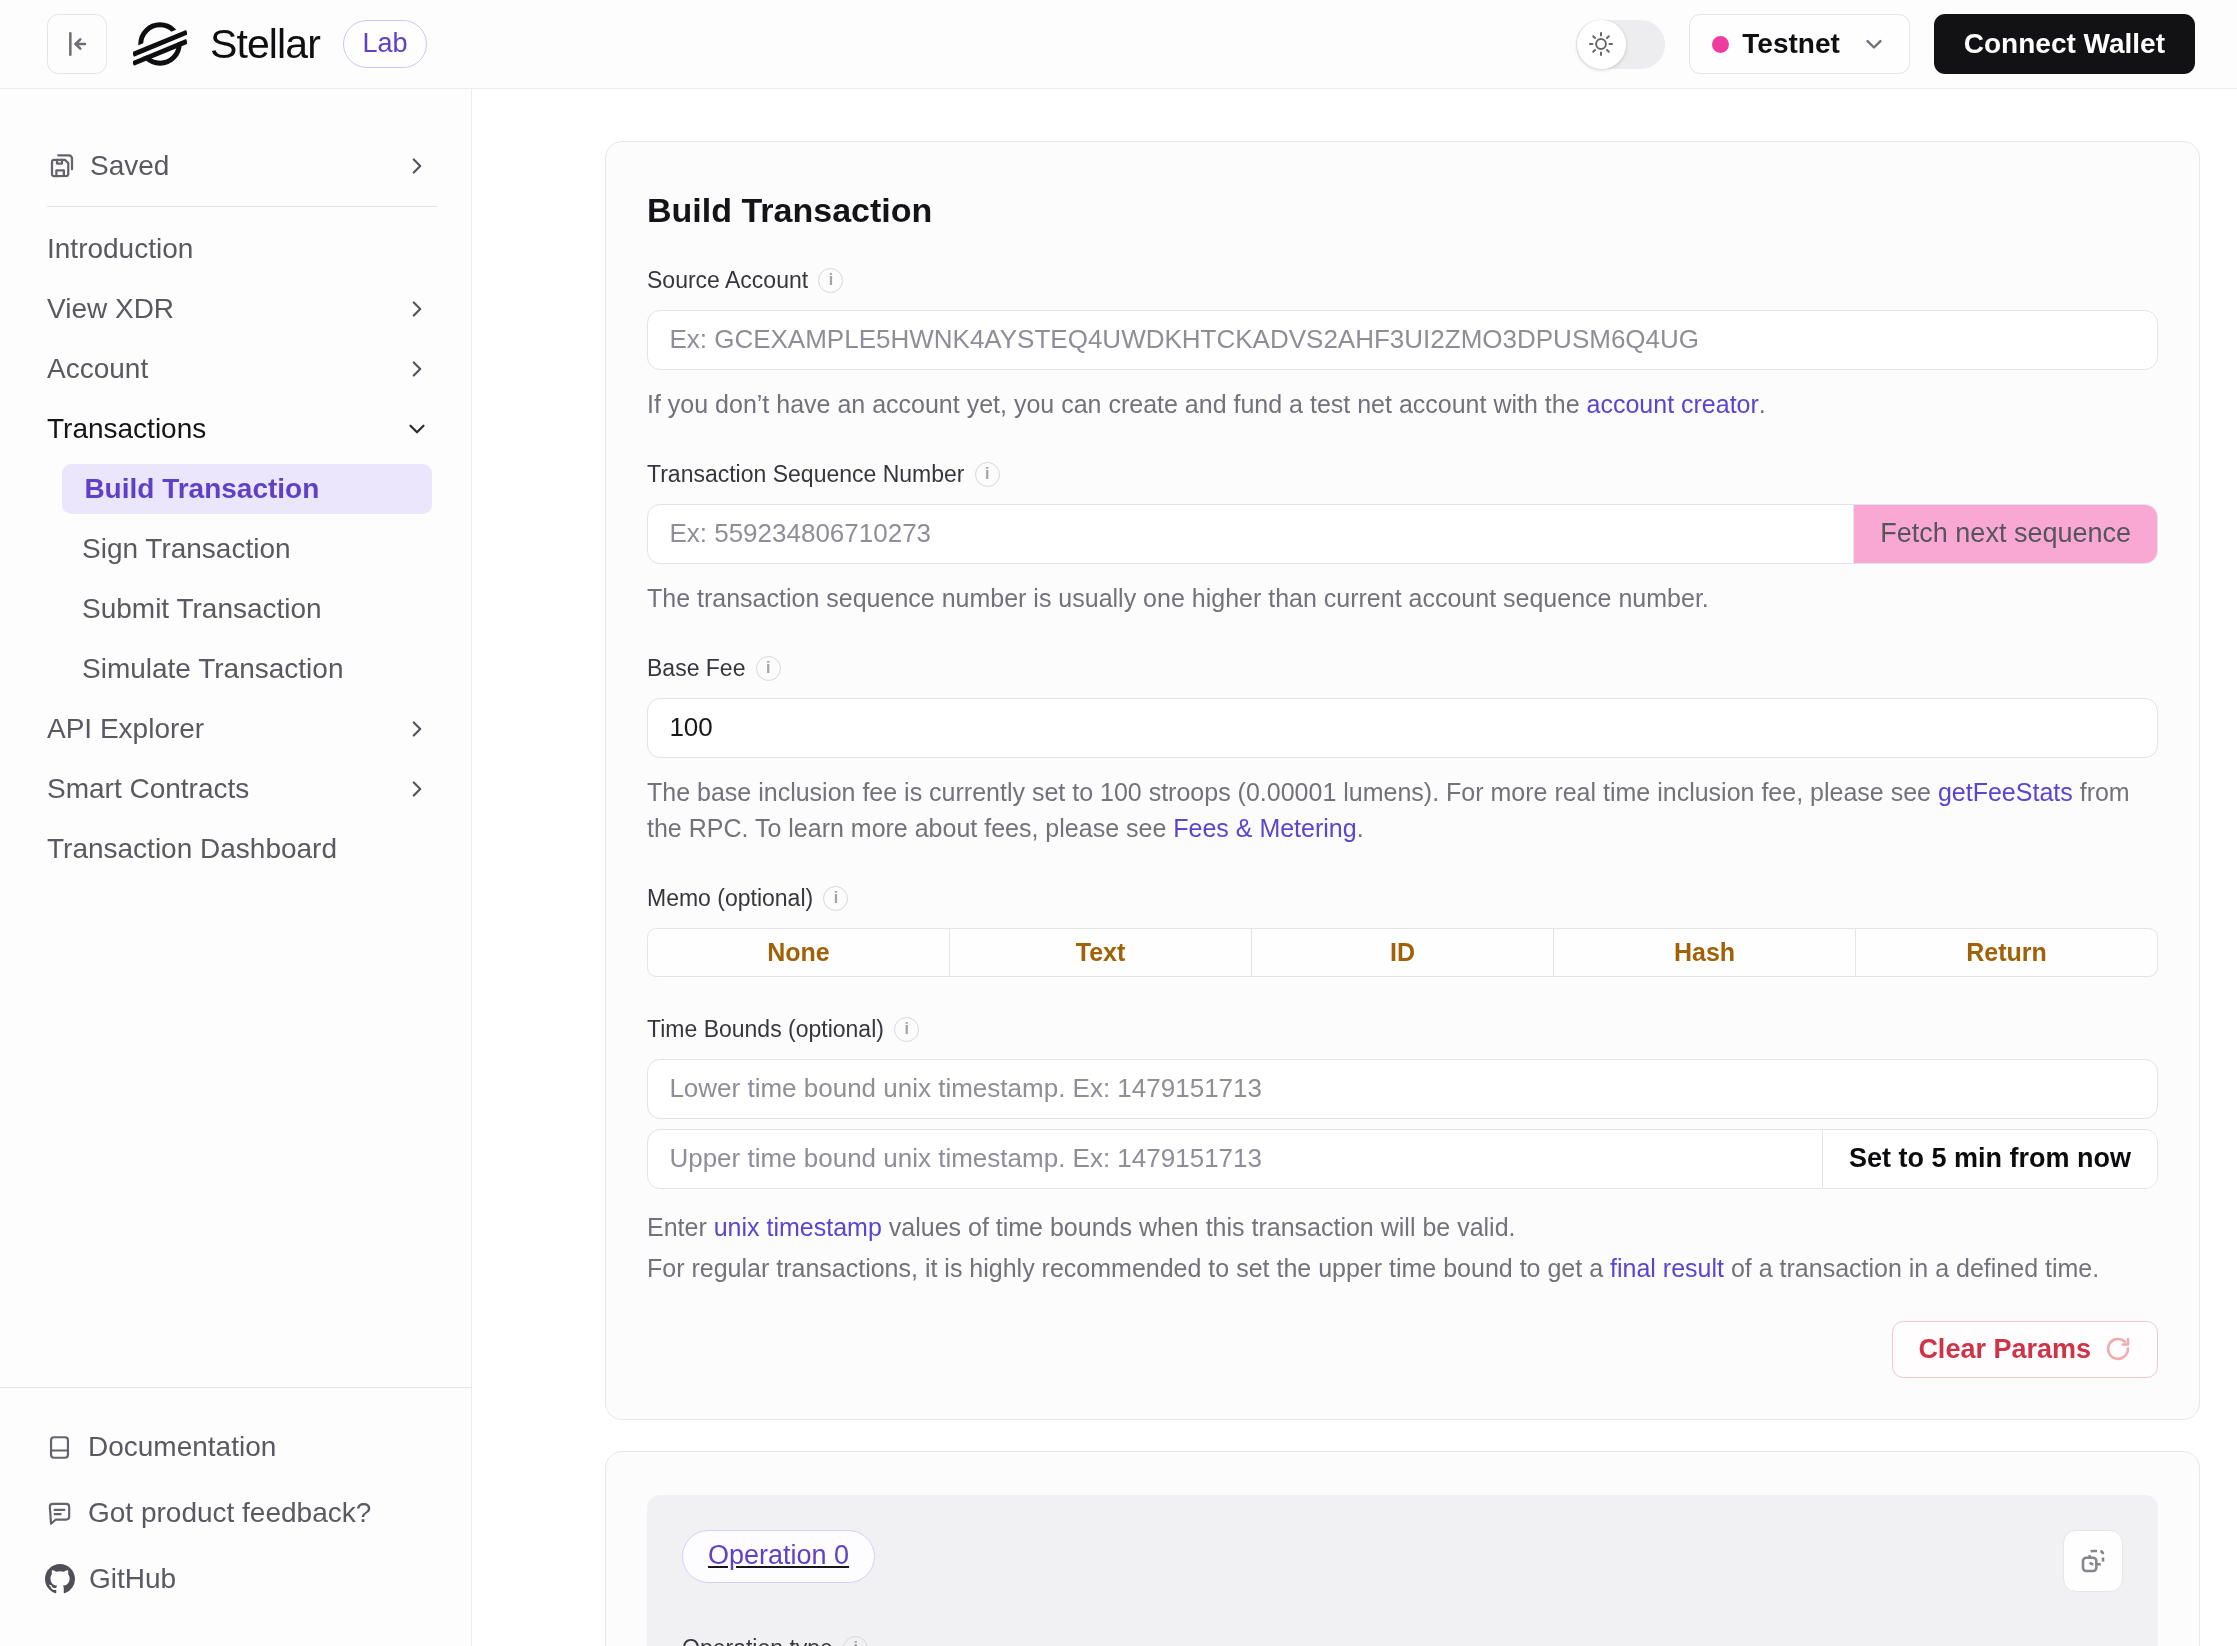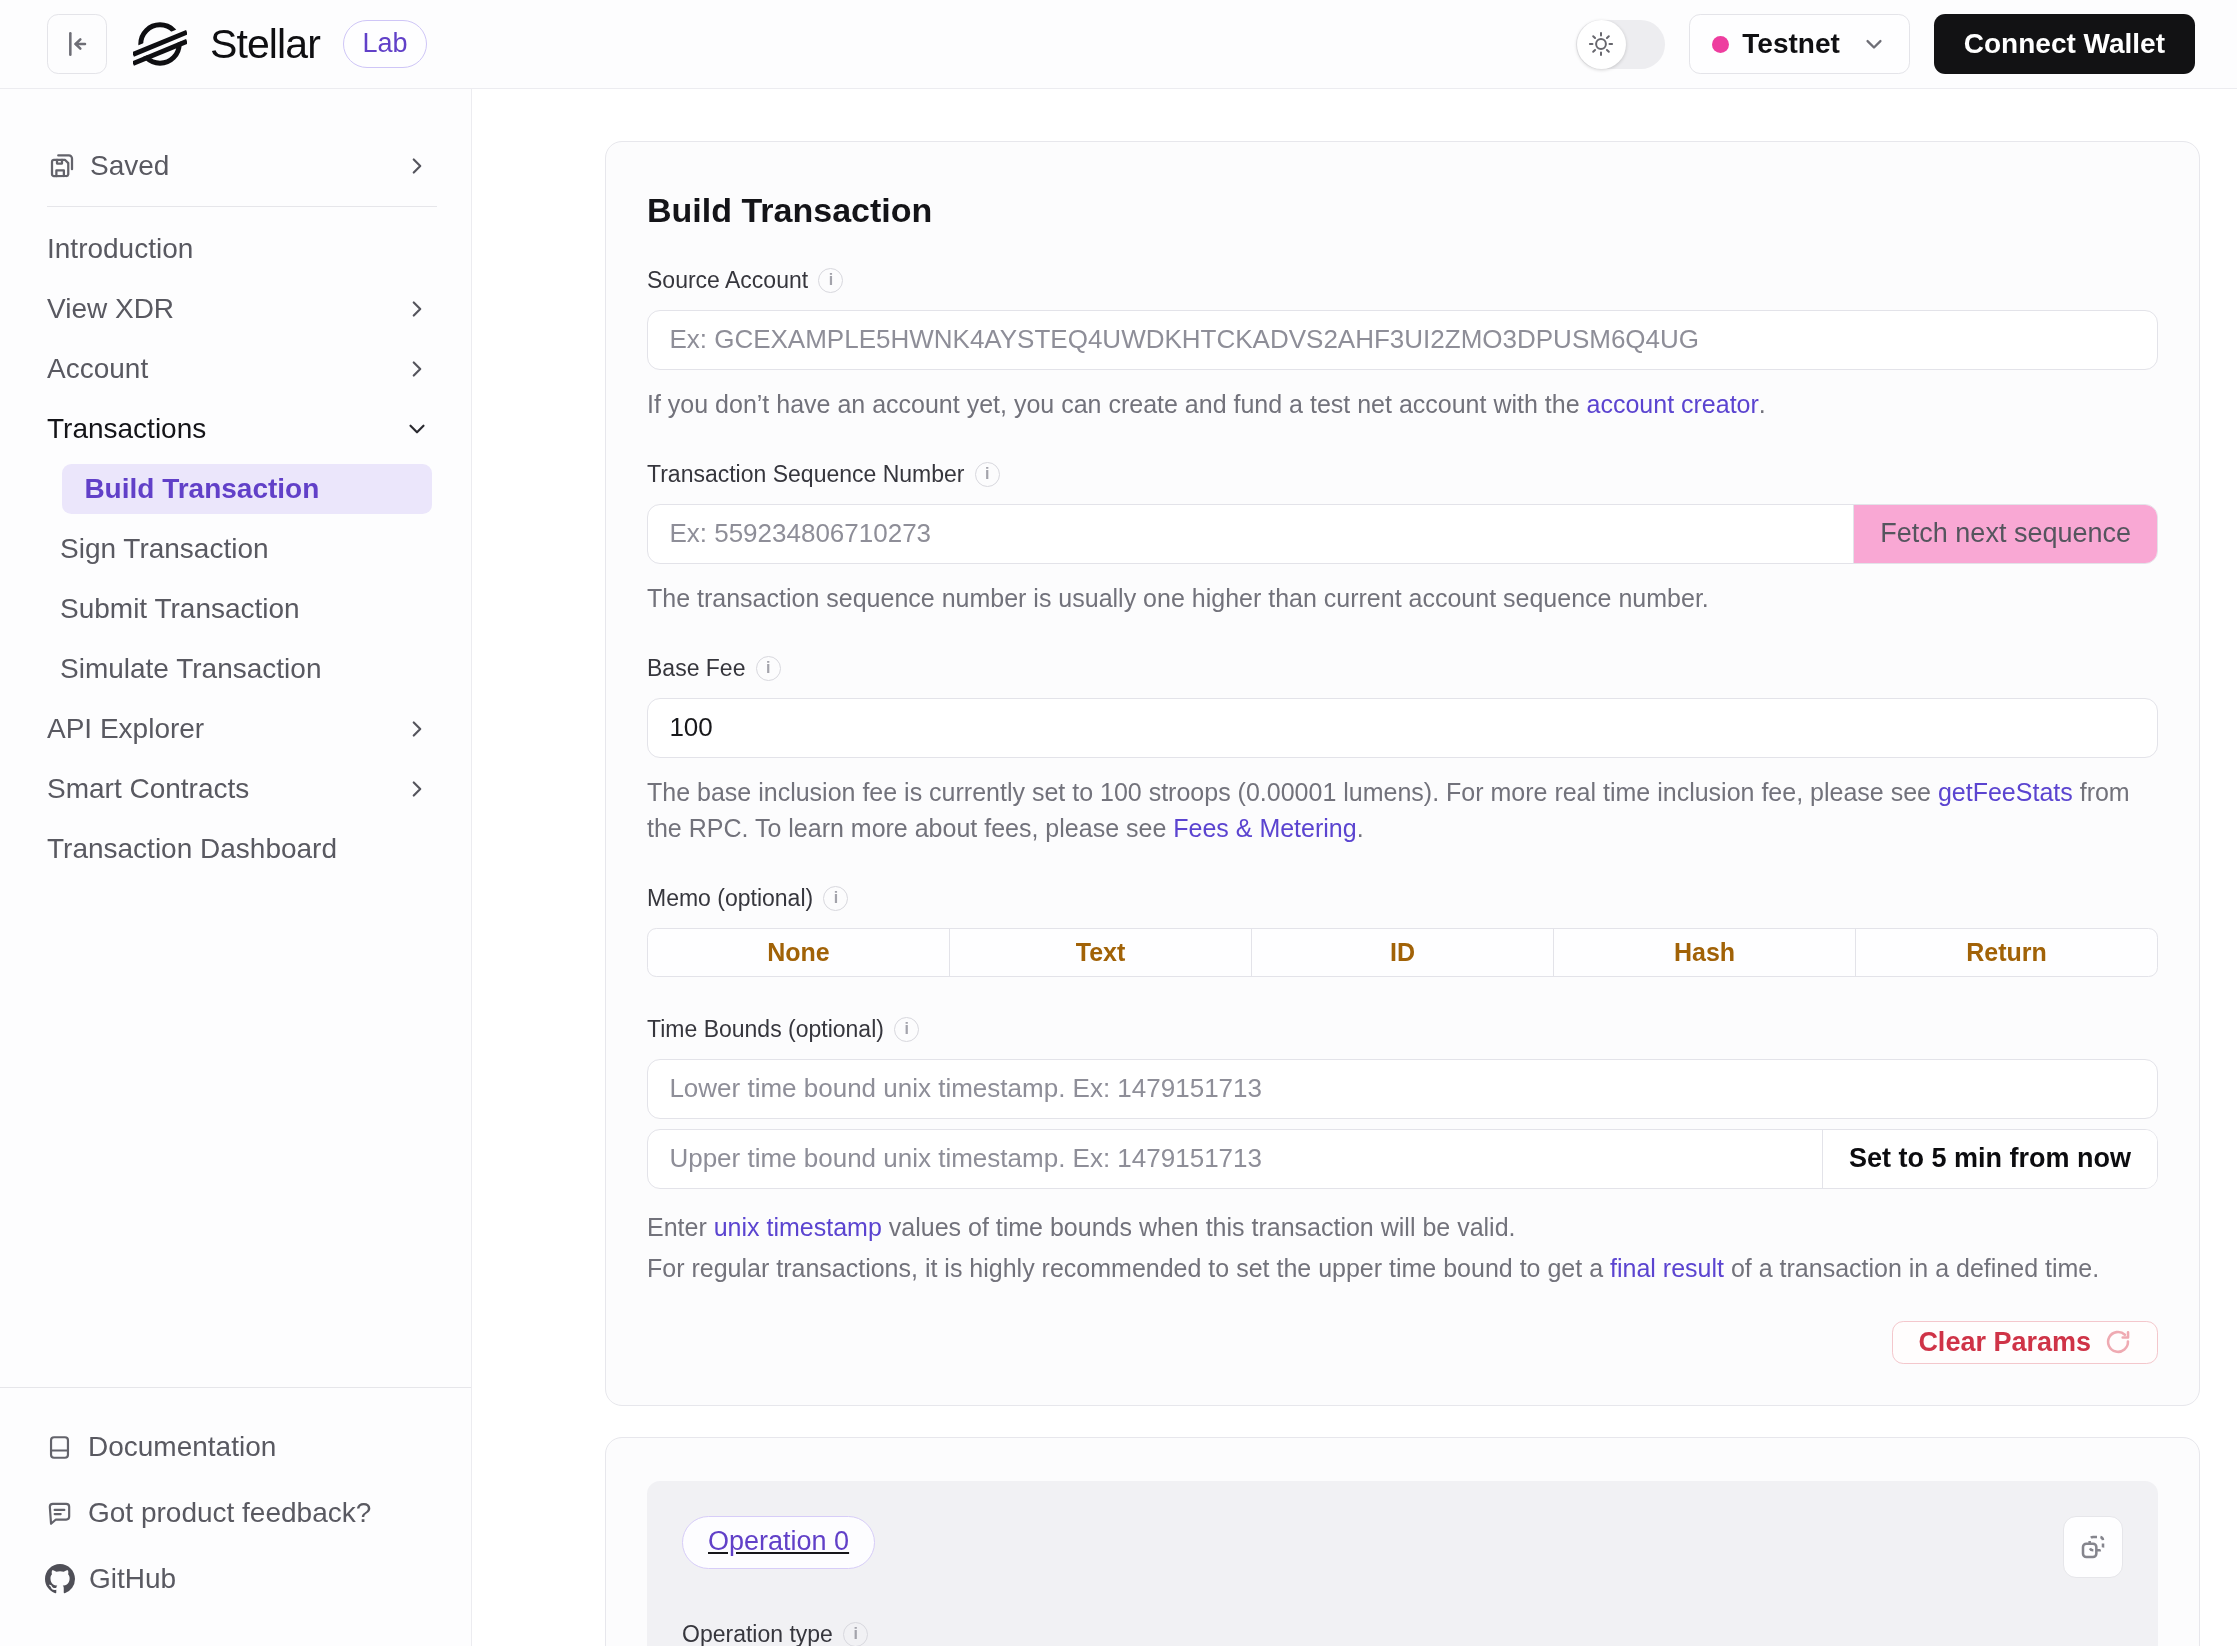--- a/index.html
+++ b/index.html
@@ -30,21 +30,21 @@
   .sidebar { position:absolute; top:89px; left:0; width:472px; bottom:0; background:#fdfdfe;
     border-right:0.9px solid #ececf0; }
   .side-row { height:60px; display:flex; align-items:center; padding:0 41px 0 47px; font-size:28px;
     color:#595961; cursor:pointer; }
   .side-row .chev { margin-left:auto; }
   .saved-row { margin-top:47px; gap:13px; }
   .side-divider { height:0.9px; background:#e6e6ea; margin:10.3px 34px 12px 47px; }
   .side-row.active-section { color:#141418; font-weight:500; }
   .sub-active { margin:4.7px 39px 4.7px 62px; height:50px; display:flex; align-items:center; padding:0 22.4px;
     background:#ebe6fb; border-radius:9.3px; color:#6140c8; font-weight:700; font-size:28px; cursor:pointer; }
-  .sub-row { height:60px; display:flex; align-items:center; padding-left:60px; font-size:28px; color:#595961; cursor:pointer; }
+  .sub-row { height:60px; display:flex; align-items:center; padding-left:82px; font-size:28px; color:#595961; cursor:pointer; }
   .side-footer { position:absolute; left:0; right:0; bottom:0; border-top:0.9px solid #e6e6ea; padding:26px 0 34px; }
   .foot-row { height:66px; display:flex; align-items:center; gap:14px; padding-left:45px; font-size:28px;
     color:#595961; cursor:pointer; }
 
   
   .main { position:absolute; left:553px; top:89px; right:0; bottom:0; background:#ffffff;
     padding:52px 37px 0 52px; overflow:hidden; }
   .card { width:1595px; background:#fcfcfd; border:0.9px solid #e7e7ec; border-radius:17px; padding:41px; }
   .card + .card { margin-top:31px; }
   .card-title { font-size:34px; font-weight:600; color:#141418; margin:7.5px 0 37px; }
@@ -64,21 +64,21 @@
   .helper { font-size:25px; color:#72727b; line-height:36px; margin-top:16px; }
   .helper a, .link { color:#5b44d0; text-decoration:none; font-weight:500; cursor:pointer; }
   .section { margin-top:39px; }
   .memo-tabs { display:flex; width:100%; height:49px; border:0.9px solid #e3e3e9; border-radius:9.3px;
     overflow:hidden; background:#fefeff; }
   .memo-tab { flex:1; display:flex; align-items:center; justify-content:center; font-size:25px;
     font-weight:600; color:#a16207; cursor:pointer; }
   .memo-tab + .memo-tab { border-left:0.9px solid #e3e3e9; }
   .stack-gap { margin-top:10.3px; }
   .clear-row { display:flex; justify-content:flex-end; margin-top:35px; }
-  .clear-btn { display:flex; align-items:center; gap:13px; height:43px; padding:0 25px;
+  .clear-btn { display:flex; align-items:center; gap:13px; height:57px; padding:0 25px;
     border:1.9px solid #f4c7cc; border-radius:11.2px; background:#fffdfd; color:#cf3347;
     font-size:27px; font-weight:700; font-family:inherit; cursor:pointer; }
 
   
   .op-panel { background:#f1f1f4; border-radius:13px; padding:35px; margin-top:1.9px; }
   .op-head { display:flex; align-items:flex-start;text-decoration:underline; }
   .op-pill { border:1.9px solid #d7cdf8; background:#fdfdff; color:#6140c8; border-radius:931px;
     padding:9.3px 25px 11.2px; font-size:27px; cursor:pointer; }
   .copy-btn { margin-left:auto; width:60px; height:62px; background:#fefeff; border:0.9px solid #e6e6ea;
     border-radius:13px; display:flex; align-items:center; justify-content:center; cursor:pointer; }

